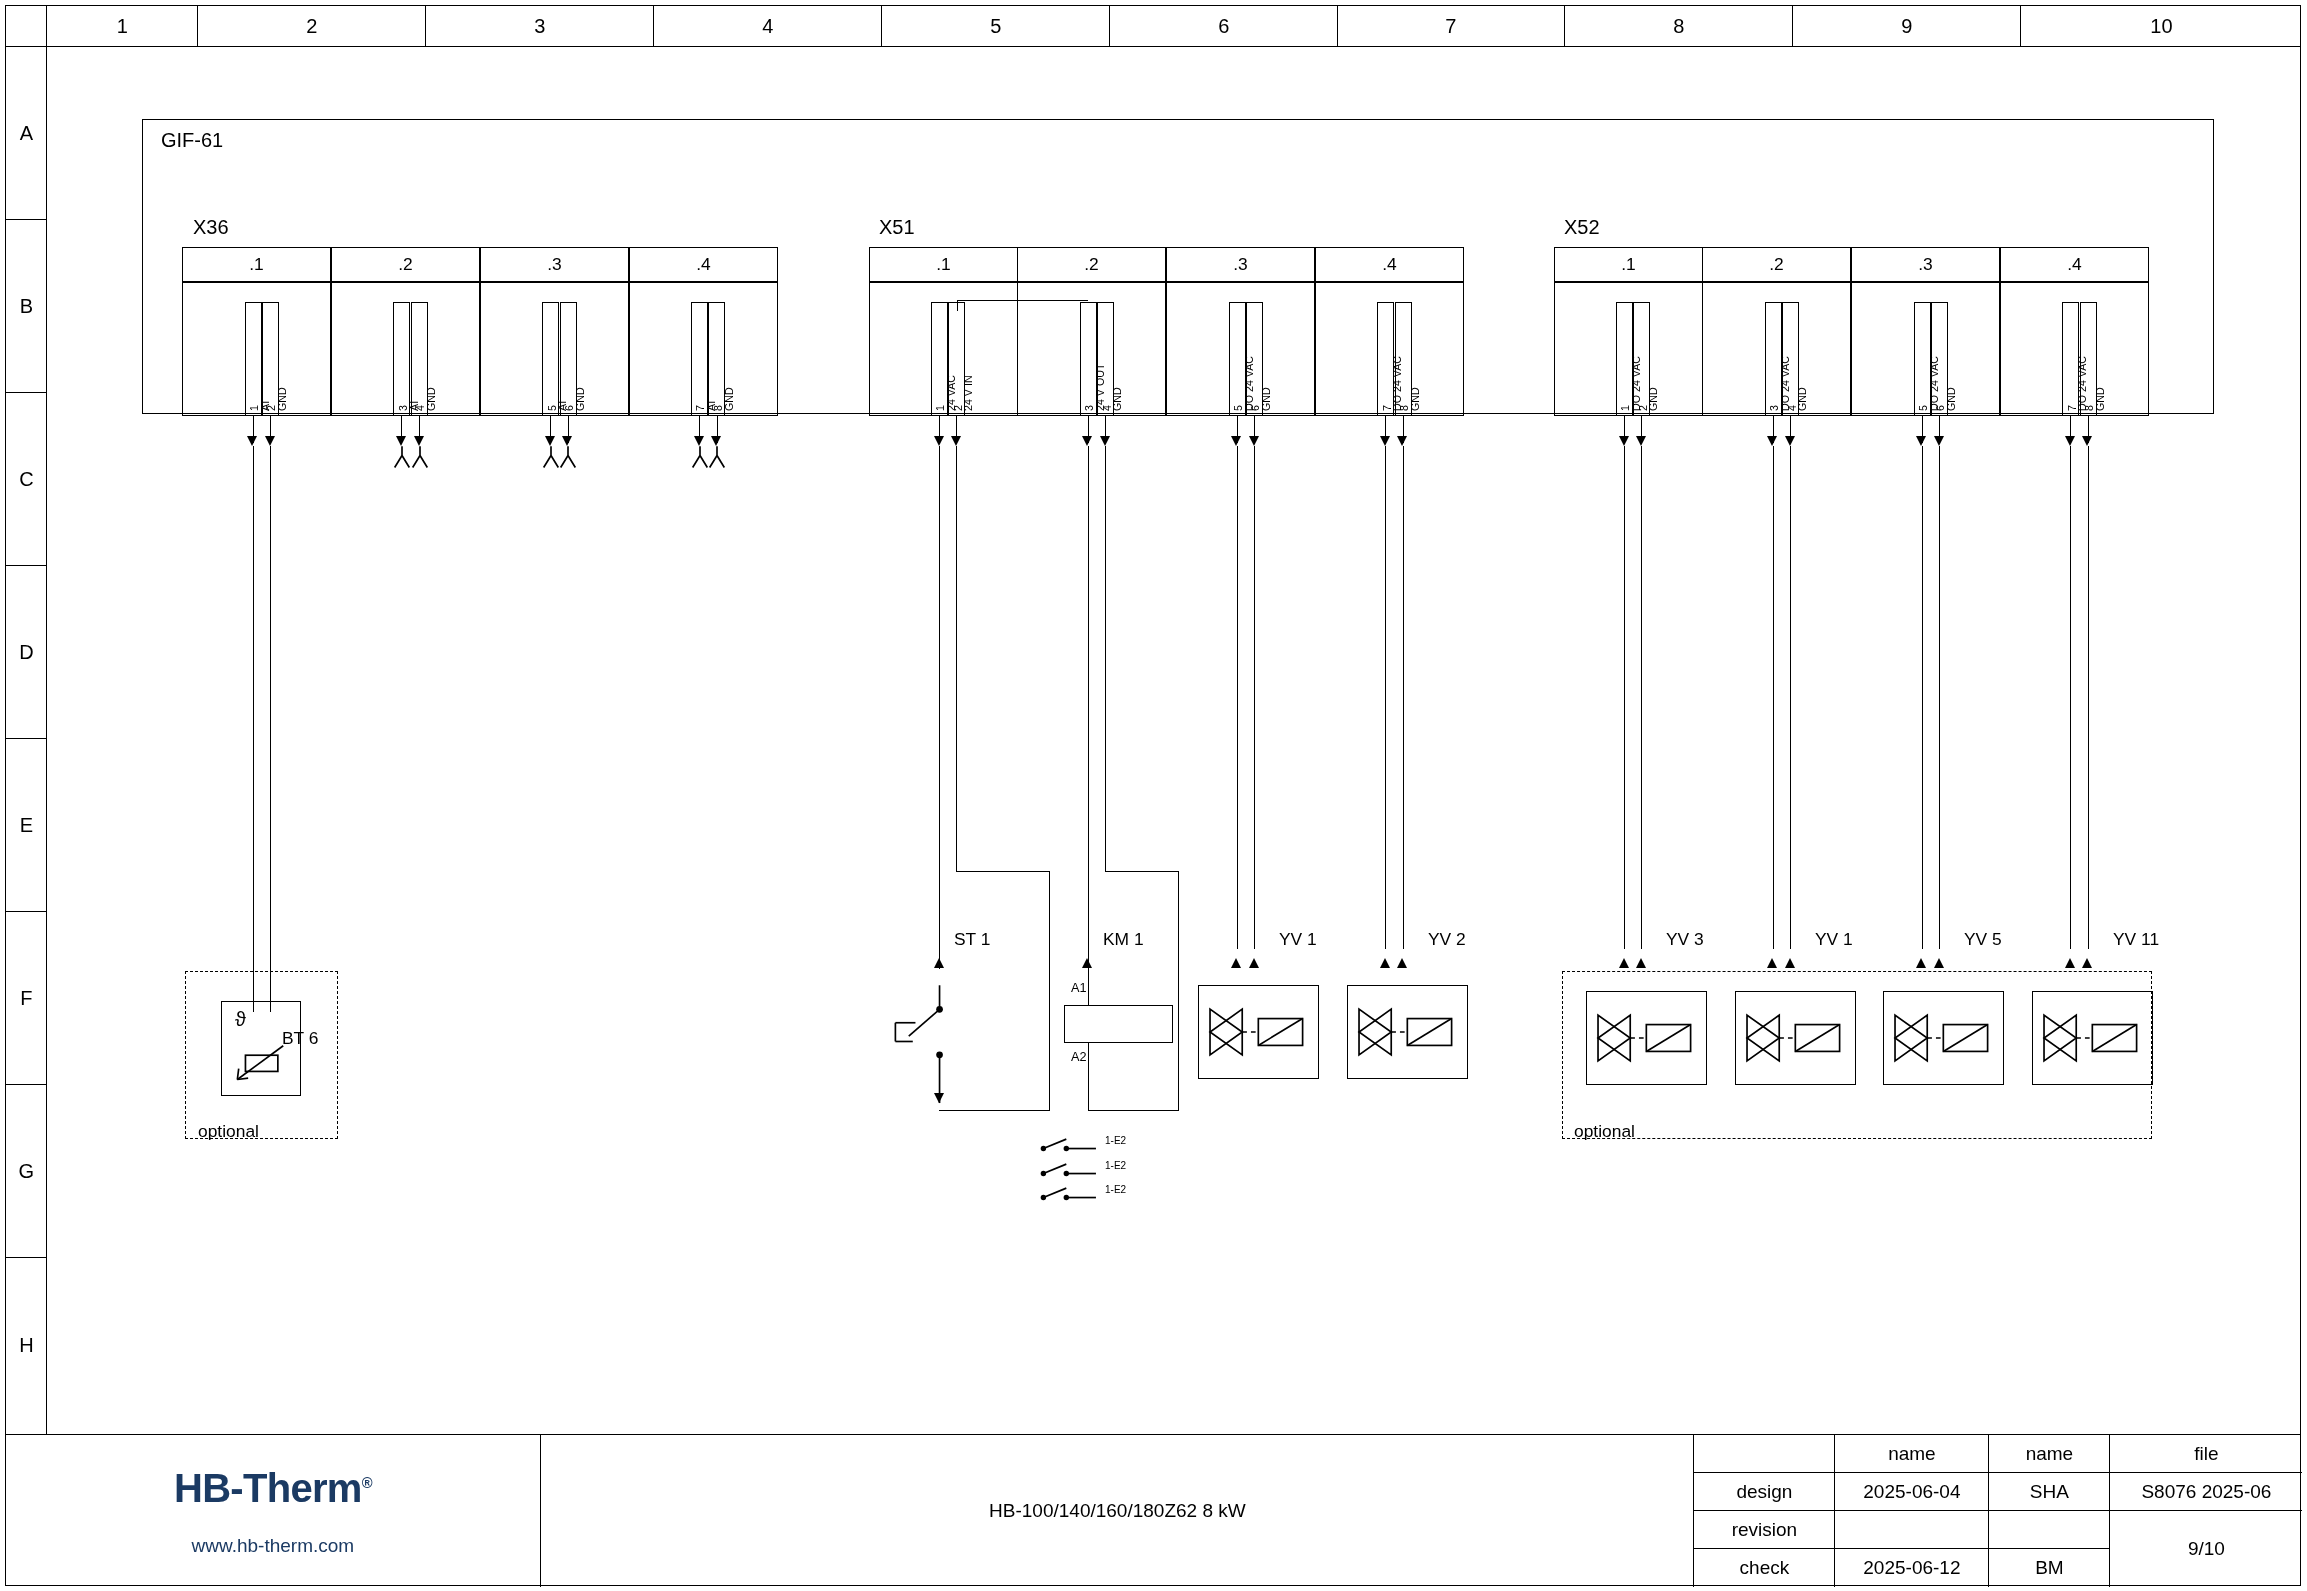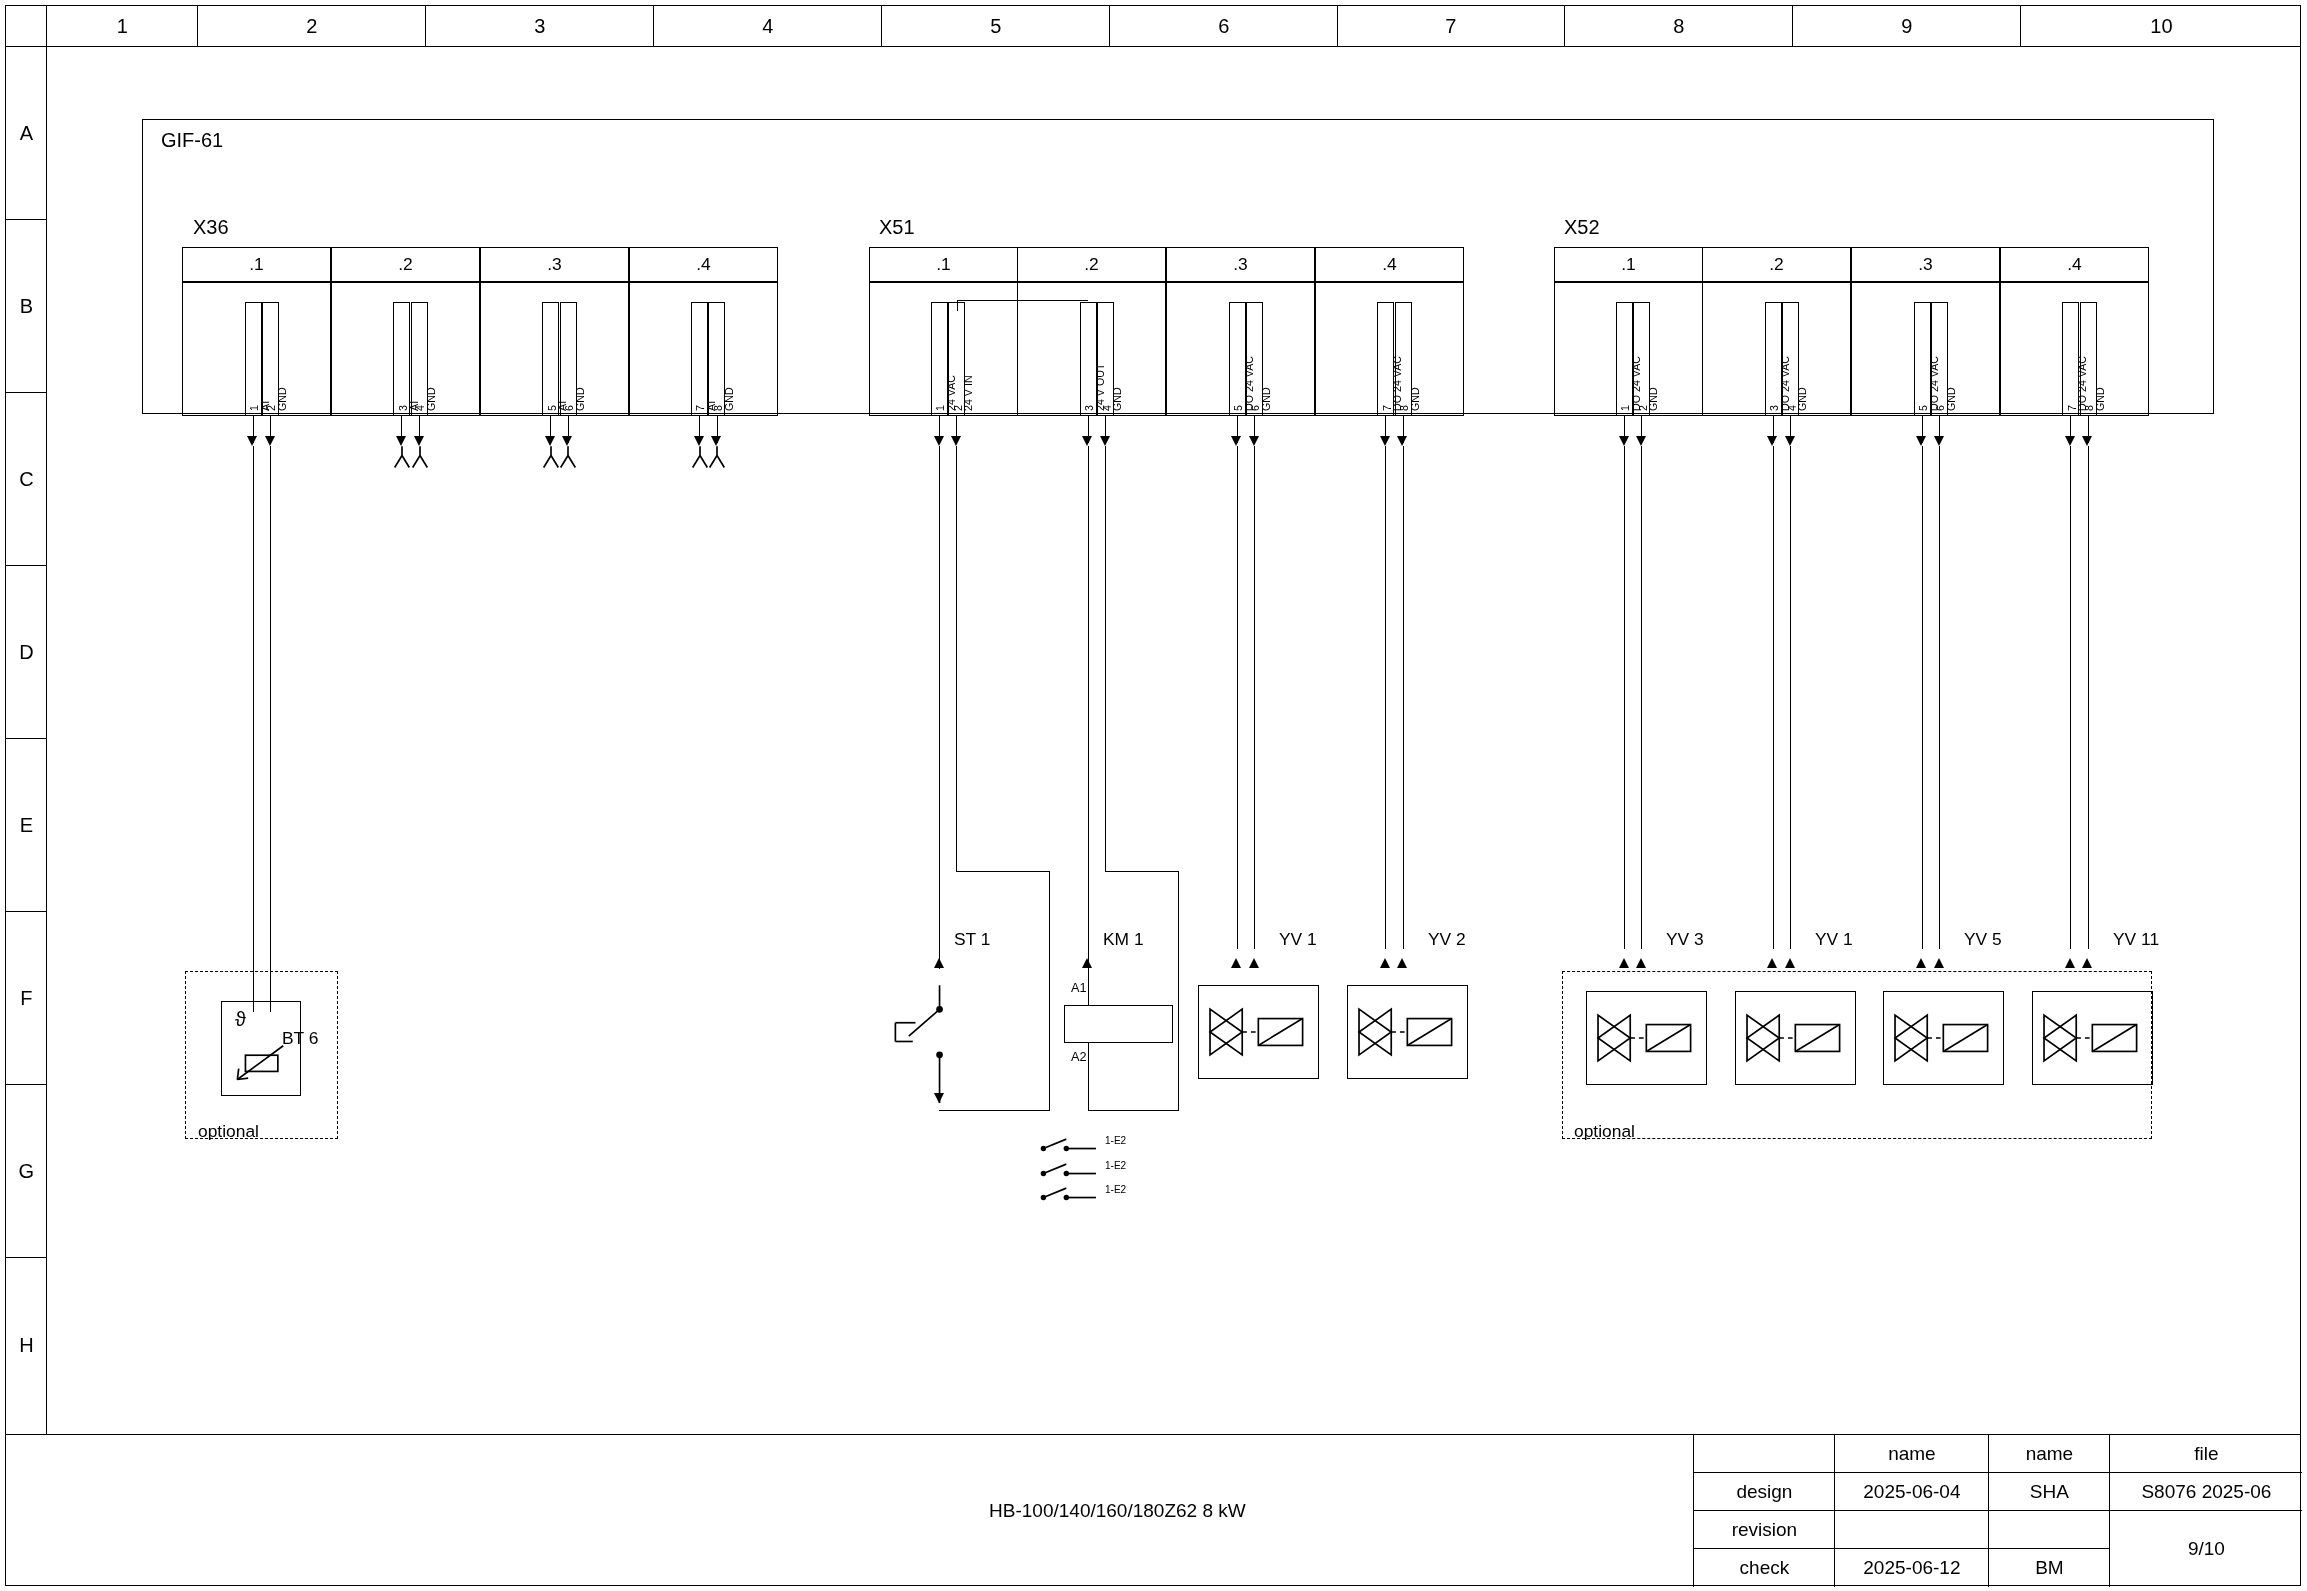--- a/index.html
+++ b/index.html
@@ -529,20 +529,26 @@
   <svg style="position:absolute;left:2040px;top:1003px;" width="106" height="70" viewBox="0 0 158 104">
     <path d="M6 18 L6 86 L54 52 Z" stroke="#000" stroke-width="2.5" fill="none"></path>
     <path d="M54 18 L54 86 L6 52 Z" stroke="#000" stroke-width="2.5" fill="none"></path>
     <line x1="54" y1="52" x2="74" y2="52" stroke="#000" stroke-width="2.5" stroke-dasharray="7 6"></line>
     <rect x="78" y="32" width="66" height="40" stroke="#000" stroke-width="2.5" fill="none"></rect>
     <line x1="78" y1="72" x2="144" y2="32" stroke="#000" stroke-width="2.5"></line>
   </svg>
 
   <div class="title-block">
 
+    <div class="tb-cell tb-border-r" style="left:0px;top:0px;width:536px;height:152px;flex-direction:column;">
+      <div class="brand">
+        <span>HB-Therm</span><sup>®</sup>
+      </div>
+      <div class="link" style="margin-top:24px;">www.hb-therm.com</div>
+    </div>
 
     <div class="tb-cell tb-border-r" style="left:536px;top:0px;width:1153px;height:152px;">HB-100/140/160/180Z62 8 kW</div>
 
     <div class="tb-cell tb-border-b tb-border-r" style="left:1689px;top:0px;width:141px;height:38px;"></div>
     <div class="tb-cell tb-border-b tb-border-r" style="left:1830px;top:0px;width:154px;height:38px;">name</div>
     <div class="tb-cell tb-border-b tb-border-r" style="left:1984px;top:0px;width:121px;height:38px;">name</div>
     <div class="tb-cell tb-border-b" style="left:2105px;top:0px;width:192px;height:38px;">file</div>
 
     <div class="tb-cell tb-border-b tb-border-r" style="left:1689px;top:38px;width:141px;height:38px;">design</div>
     <div class="tb-cell tb-border-b tb-border-r" style="left:1830px;top:38px;width:154px;height:38px;">2025-06-04</div>

